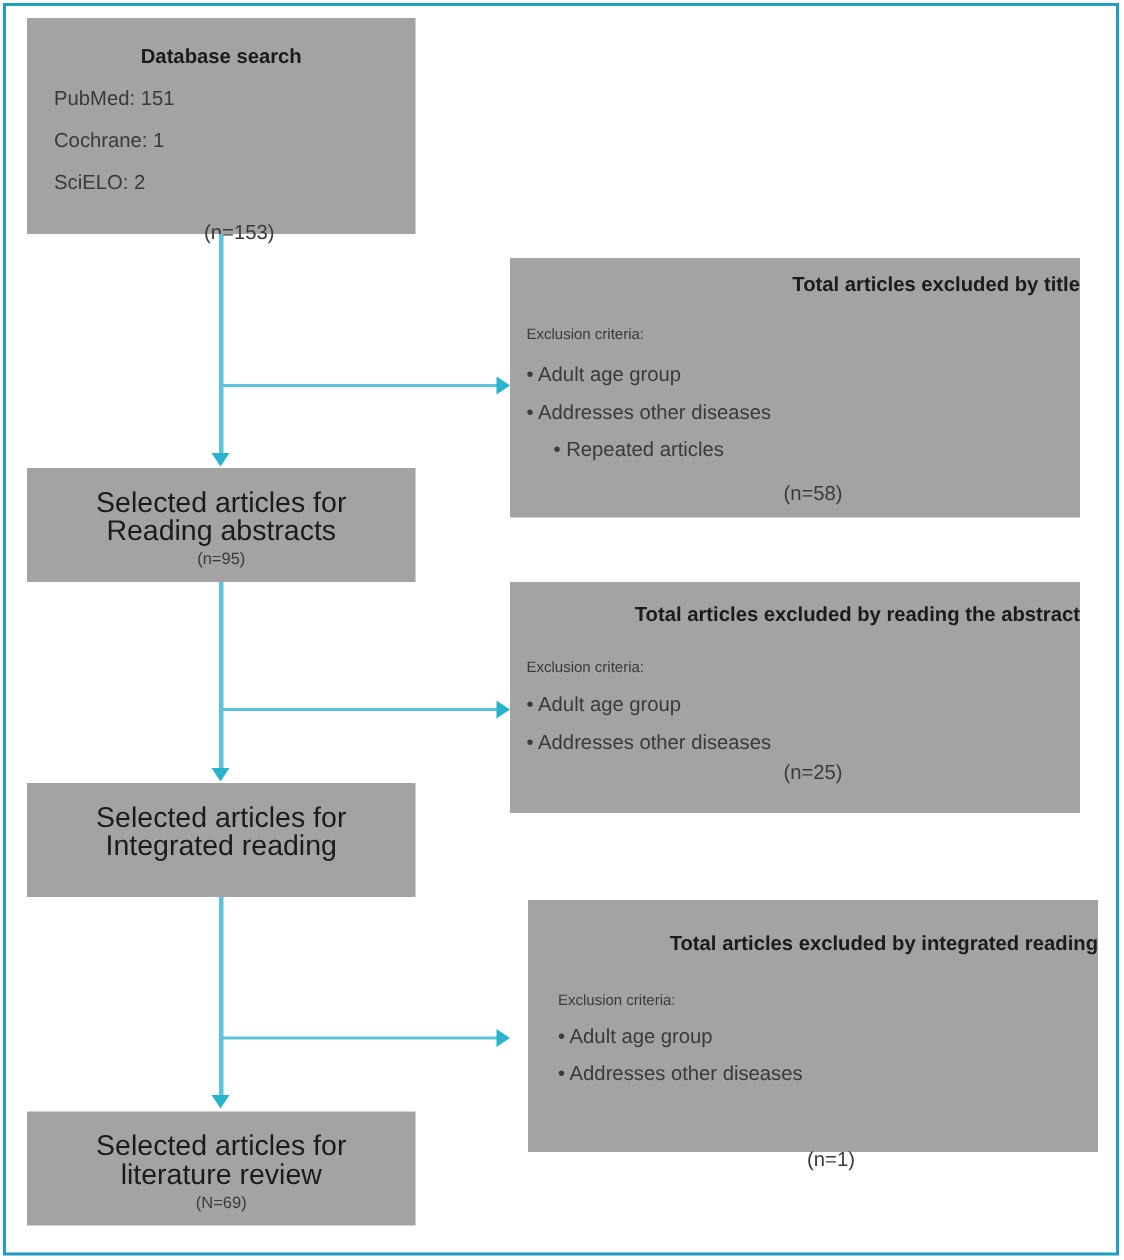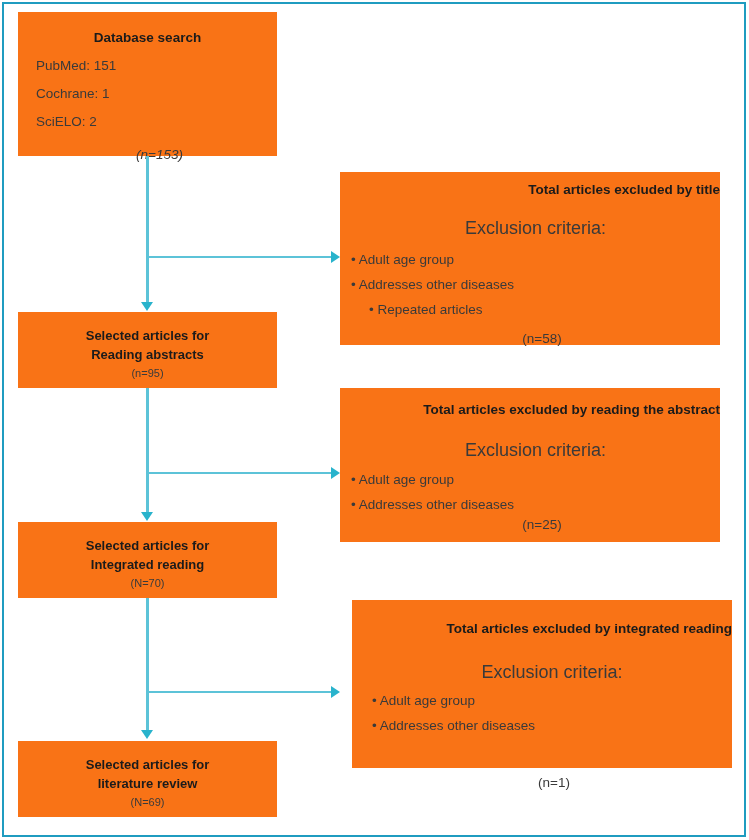--- a/index.html
+++ b/index.html
@@ -24,32 +24,32 @@
     top: 2px;
     width: 744px;
     height: 835px;
     border: 2px solid #1f9cc0;
     box-sizing: border-box;
     pointer-events: none;
   }
 
   .box {
     position: absolute;
-    background: #f97316;
+    background: #a3a3a3;
     box-sizing: border-box;
     color: #333333;
   }
 
   
   .flow-box {
     text-align: center;
   }
   .flow-box .line {
-    font-weight: bold;
-    font-size: 13px;
+    font-weight: normal;
+    font-size: 19px;
     line-height: 19px;
     color: #1b1b1b;
   }
   .flow-box .count {
     font-weight: normal;
     font-size: 11px;
     line-height: 19px;
     color: #3a3a3a;
   }
 
@@ -67,34 +67,33 @@
     text-align: left;
     margin-left: 18px;
     margin-top: 13px;
   }
   .source-box .count {
     font-size: 13.5px;
     color: #3a3a3a;
     text-align: center;
     margin-top: 18px;
     padding-left: 24px;
-    font-style: italic;
   }
 
   
   .excl-box .title {
     font-weight: bold;
     font-size: 13.5px;
     color: #1b1b1b;
     text-align: right;
   }
   .excl-box .crit-label {
-    font-size: 18px;
-    color: #3a3a3a;
-    text-align: center;
+    font-size: 10px;
+    color: #3a3a3a;
+    text-align: left;
   }
   .excl-box .crit {
     font-size: 13.5px;
     color: #3a3a3a;
     text-align: left;
     line-height: 25px;
   }
   .excl-box .count {
     font-size: 13.5px;
     color: #3a3a3a;
@@ -147,21 +146,20 @@
 
   <div class="box flow-box" style="left:18px; top:312px; width:259px; height:76px; padding-top:14px;">
     <div class="line">Selected articles for</div>
     <div class="line">Reading abstracts</div>
     <div class="count">(n=95)</div>
   </div>
 
   <div class="box flow-box" style="left:18px; top:522px; width:259px; height:76px; padding-top:14px;">
     <div class="line">Selected articles for</div>
     <div class="line">Integrated reading</div>
-    <div class="count">(N=70)</div>
   </div>
 
   <div class="box flow-box" style="left:18px; top:741px; width:259px; height:76px; padding-top:14px;">
     <div class="line">Selected articles for</div>
     <div class="line">literature review</div>
     <div class="count">(N=69)</div>
   </div>
 
   <div class="box excl-box" style="left:340px; top:172px; width:380px; height:173px;">
     <div class="title" style="margin-top:10px;">Total articles excluded by title</div>

